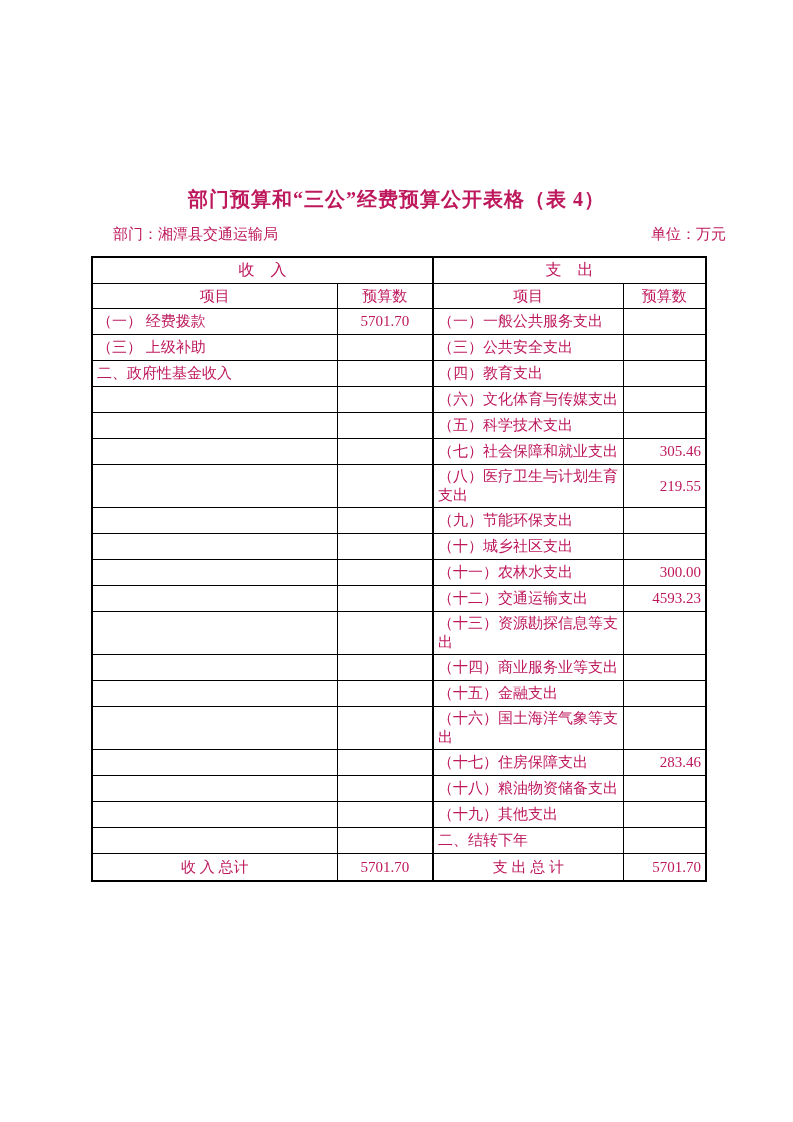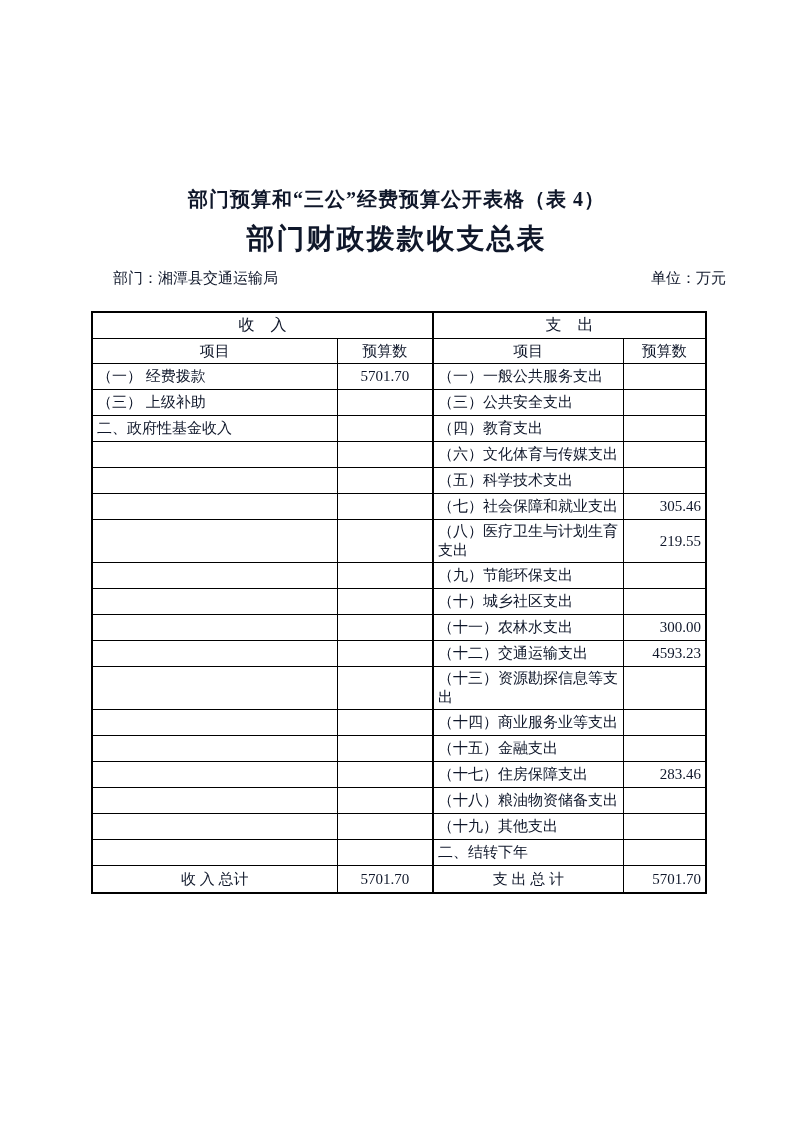--- a/index.html
+++ b/index.html
@@ -2,21 +2,21 @@
 <html><head>
 <meta charset="utf-8">
 <style>
   html, body { margin: 0; padding: 0; background: #ffffff; }
   .page {
     position: relative;
     width: 793px;
     height: 1122px;
     margin: 0 auto;
     background: #ffffff;
-    color: #0f172a;
+    color: #be185d;
     font-family: "Liberation Serif", "DejaVu Serif", serif;
     overflow: hidden;
   }
   .title-top {
     padding-top: 186px;
     text-align: center;
     font-size: 20px;
     line-height: 26px;
     font-weight: bold;
     letter-spacing: 1px;
@@ -30,21 +30,21 @@
     letter-spacing: 2px;
   }
   .meta-row {
     display: flex;
     justify-content: space-between;
     margin: 12px 67px 0 113px;
     font-size: 15px;
     line-height: 20px;
   }
   table.budget {
-    margin: 23px 0 0 91px;
+    margin: 12px 0 0 91px;
     width: 614px;
     border-collapse: collapse;
     table-layout: fixed;
     border: 2px solid #000;
     font-size: 15px;
   }
   table.budget th, table.budget td {
     border: 1px solid #000;
     font-weight: normal;
     padding: 2px 4px;
@@ -60,21 +60,20 @@
   td.c-num-r { text-align: right; padding-right: 7px; }
   tr.total-row td { text-align: center; height: 22px; }
   tr.total-row td.c-num-r { text-align: right; }
 </style>
 </head>
 <body>
 
 <div class="page">
 
   <div class="title-top">部门预算和“三公”经费预算公开表格（表 4）</div>
-  <div class="title-main">部门财政拨款收支总表</div>
 
   <div class="meta-row">
     <span>部门：湘潭县交通运输局</span>
     <span>单位：万元</span>
   </div>
 
   <table class="budget">
     <colgroup>
       <col style="width:245px">
       <col style="width:96px">
@@ -176,20 +175,27 @@
   </tr>
         <tr>
     <td class="c-item"></td>
     <td class="c-num"></td>
     <td class="c-item mid">（十五）金融支出</td>
     <td class="c-num-r"></td>
   </tr>
         <tr>
     <td class="c-item"></td>
     <td class="c-num"></td>
+    <td class="c-item mid">（十六）国土海洋气象等支
+出</td>
+    <td class="c-num-r"></td>
+  </tr>
+        <tr>
+    <td class="c-item"></td>
+    <td class="c-num"></td>
     <td class="c-item mid">（十七）住房保障支出</td>
     <td class="c-num-r">283.46</td>
   </tr>
         <tr>
     <td class="c-item"></td>
     <td class="c-num"></td>
     <td class="c-item mid">（十八）粮油物资储备支出</td>
     <td class="c-num-r"></td>
   </tr>
         <tr>

